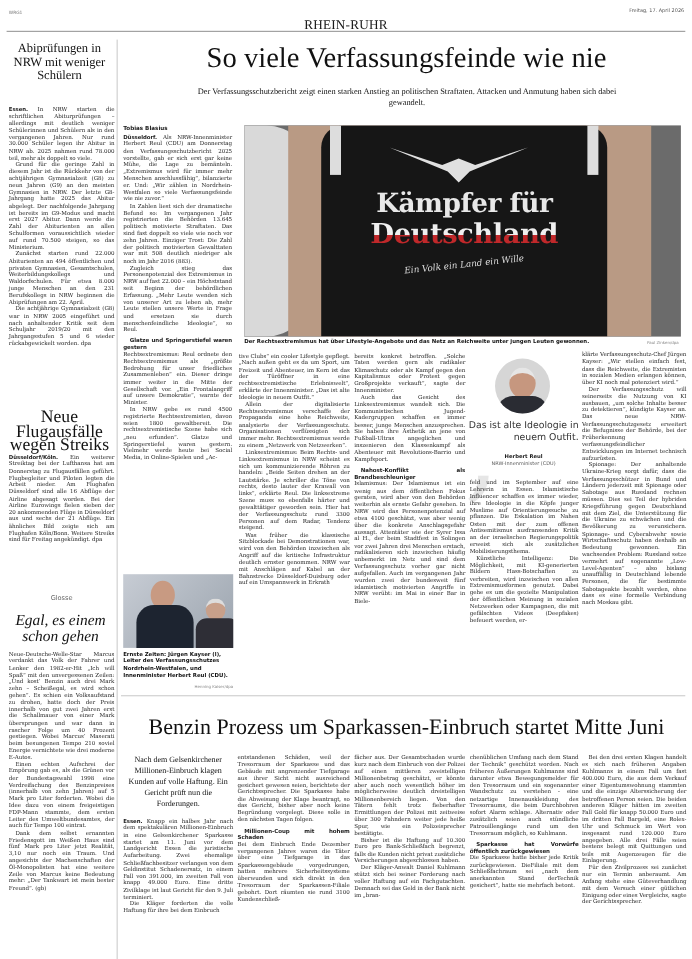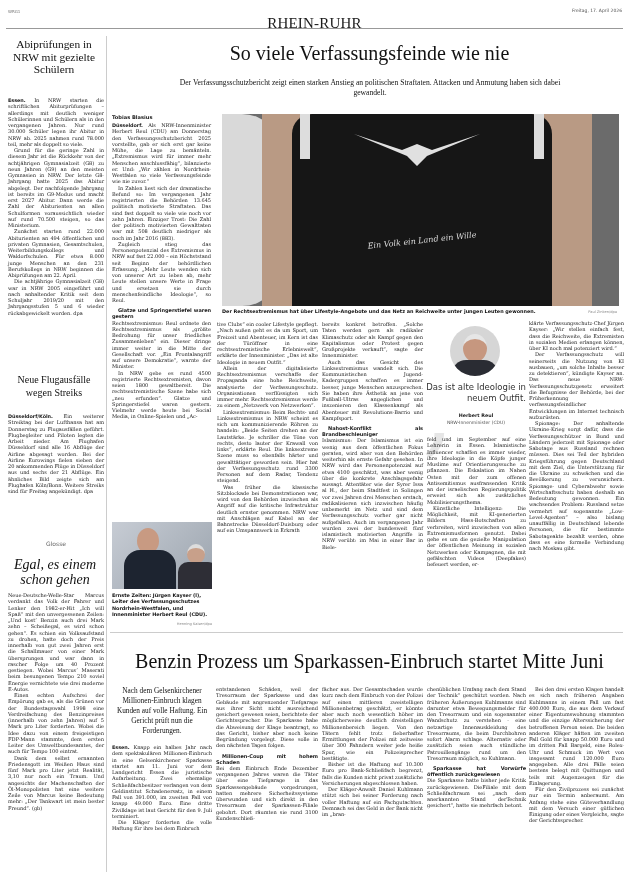--- a/index.html
+++ b/index.html
@@ -14,44 +14,44 @@
 .h2{font-family:"Liberation Serif",serif;text-align:center;color:#111}
 .meta{font-family:"DejaVu Sans",sans-serif;font-size:4px;color:#777}
 .cap{font-family:"DejaVu Sans",sans-serif;font-weight:bold;font-size:4.9px;line-height:6.3px;color:#111}
 .credit{font-family:"DejaVu Sans",sans-serif;font-size:3.6px;color:#888}
 </style>
 </head>
 <body>
 
 <div class="abs meta" style="left:8px;top:9px;">WRG1</div>
 <div class="abs meta" style="right:7px;top:8px;font-size:4.5px;color:#555">Freitag, 17. April 2026</div>
-<div class="abs" style="left:0;width:629px;top:15px;text-align:center;font-family:'Liberation Serif',serif;font-size:15px;letter-spacing:0.2px">RHEIN-RUHR</div>
+<div class="abs" style="left:0;width:629px;top:15px;text-align:center;font-family:'Liberation Serif',serif;font-size:12px;letter-spacing:0.2px">RHEIN-RUHR</div>
 <div class="abs" style="left:6px;right:6px;top:28px;height:1px;background:#999"></div>
 
-<div class="abs h2" style="left:8px;width:92px;top:38px;font-size:11.4px;line-height:12.6px">Abiprüfungen in NRW mit gezielte Schülern</div>
+<div class="abs h2" style="left:8px;width:92px;top:38px;font-size:11.4px;line-height:12.6px">Abiprüfungen in NRW mit weniger Schülern</div>
 <div class="abs col" style="left:8px;width:96px;top:97px">
   <p class="first"><span class="dl">Essen.</span> <span>In NRW starten die schriftlichen Abiturprüfungen – allerdings mit deutlich weniger Schülerinnen und Schülern als in den vergangenen Jahren. Nur rund 30.000 Schüler legen ihr Abitur in NRW ab. 2025 nahmen rund 78.000 teil, mehr als doppelt so viele.</span></p>
   <p>Grund für die geringe Zahl in diesem Jahr ist die Rückkehr von der achtjährigen Gymnasialzeit (G8) zu neun Jahren (G9) an den meisten Gymnasien in NRW. Der letzte G8-Jahrgang hatte 2025 das Abitur abgelegt. Der nachfolgende Jahrgang ist bereits im G9-Modus und macht erst 2027 Abitur. Dann werde die Zahl der Abiturienten an allen Schulformen voraussichtlich wieder auf rund 70.500 steigen, so das Ministerium.</p>
   <p>Zunächst starten rund 22.000 Abiturienten an 494 öffentlichen und privaten Gymnasien, Gesamtschulen, Weiterbildungskollegs und Waldorfschulen. Für etwa 8.000 junge Menschen an den 231 Berufskollegs in NRW beginnen die Abiprüfungen am 22. April.</p>
   <p>Die achtjährige Gymnasialzeit (G8) war in NRW 2005 eingeführt und nach anhaltender Kritik seit dem Schuljahr 2019/20 mit den Jahrgangsstufen 5 und 6 wieder rückabgewickelt worden. dpa</p>
 </div>
-<div class="abs h2" style="left:6px;width:96px;top:374px;font-size:10px;line-height:12.6px">Neue Flugausfälle wegen Streiks</div>
+<div class="abs h2" style="left:6px;width:96px;top:374px;font-size:16px;line-height:12.6px">Neue Flugausfälle wegen Streiks</div>
 <div class="abs col" style="left:8px;width:96px;top:413px">
   <p class="first"><span class="dl">Düsseldorf/Köln.</span> <span>Ein weiterer Streiktag bei der Lufthansa hat am Donnerstag zu Flugausfällen geführt. Flugbegleiter und Piloten legten die Arbeit nieder. Am Flughafen Düsseldorf sind alle 16 Abflüge der Airline abgesagt worden. Bei der Airline Eurowings fielen sieben der 20 ankommenden Flüge in Düsseldorf aus und sechs der 21 Abflüge. Ein ähnliches Bild zeigte sich am Flughafen Köln/Bonn. Weitere Streiks sind für Freitag angekündigt. dpa</span></p>
 </div>
 <div class="abs" style="left:8px;width:96px;top:540px;text-align:center;font-family:'DejaVu Sans',sans-serif;font-size:6px;color:#666">Glosse</div>
 <div class="abs h2" style="left:6px;width:98px;top:557px;font-size:14px;line-height:15px;font-style:italic">Egal, es einem schon gehen</div>
 <div class="abs col" style="left:8px;width:96px;top:592px">
   <p class="first">Neue-Deutsche-Welle-Star Marcus verdankt das Volk der Fahrer und Lenker den 1982-er-Hit „Ich will Spaß“ mit den unvergessenen Zeilen: „Und kost’ Benzin auch drei Mark zehn – Scheißegal, es wird schon gehen“. Es schien ein Volksaufstand zu drohen, hatte doch der Preis innerhalb von gut zwei Jahren erst die Schallmauer von einer Mark übersprungen und war dann in rascher Folge um 40 Prozent gestiegen. Wobei Marcus’ Maserati beim besungenen Tempo 210 soviel Energie vernichtete wie drei moderne E-Autos.</p>
   <p>Einen echten Aufschrei der Empörung gab es, als die Grünen vor der Bundestagswahl 1998 eine Verdreifachung des Benzinpreises (innerhalb von zehn Jahren) auf 5 Mark pro Liter forderten. Wobei die Idee dazu von einem freigeistigen FDP-Mann stammte, dem ersten Leiter des Umweltbundesamtes, der auch für Tempo 100 eintrat.</p>
   <p>Dank dem selbst ernannten Friedensgott im Weißen Haus sind fünf Mark pro Liter jetzt Realität, 3,10 nur noch ein Traum. Und angesichts der Machenschaften der Öl-Monopolisten hat eine weitere Zeile von Marcus keine Bedeutung mehr: „Der Tankwart ist mein bester Freund“. (gb)</p>
 </div>
 <div class="abs" style="left:106px;top:36px;width:1px;height:836px;background:#ccc"></div>
 
-<div class="abs h2" style="left:110px;width:519px;top:38px;font-size:20px;line-height:30px">So viele Verfassungsfeinde wie nie</div>
+<div class="abs h2" style="left:110px;width:519px;top:38px;font-size:26px;line-height:30px">So viele Verfassungsfeinde wie nie</div>
 <div class="abs h2" style="left:170px;width:400px;top:78px;font-size:7.6px;line-height:10px">Der Verfassungsschutzbericht zeigt einen starken Anstieg an politischen Straftaten. Attacken und Anmutung haben sich dabei gewandelt.</div>
 
 <div class="abs dl" style="left:112px;top:114px;font-size:5.1px">Tobias Blasius</div>
 <div class="abs col" style="left:112px;width:99px;top:122px">
   <p class="first"><span class="dl">Düsseldorf.</span> <span>Als NRW-Innenminister Herbert Reul (CDU) am Donnerstag den Verfassungsschutzbericht 2025 vorstellte, gab er sich erst gar keine Mühe, die Lage zu bemänteln. „Extremismus wird für immer mehr Menschen anschlussfähig“, bilanzierte er. Und: „Wir zählen in Nordrhein-Westfalen so viele Verfassungsfeinde wie nie zuvor.“</span></p>
   <p>In Zahlen liest sich der dramatische Befund so: Im vergangenen Jahr registrierten die Behörden 13.645 politisch motivierte Straftaten. Das sind fast doppelt so viele wie noch vor zehn Jahren. Einziger Trost: Die Zahl der politisch motivierten Gewalttaten war mit 508 deutlich niedriger als noch im Jahr 2016 (883).</p>
   <p>Zugleich stieg das Personenpotenzial des Extremismus in NRW auf fast 22.000 – ein Höchststand seit Beginn der behördlichen Erfassung. „Mehr Leute wenden sich von unserer Art zu leben ab, mehr Leute stellen unsere Werte in Frage und ersetzen sie durch menschenfeindliche Ideologie“, so Reul.</p>
   <p class="sub">Glatze und Springerstiefel waren gestern</p>
   <p class="first">Rechtsextremismus: Reul ordnete den Rechtsextremismus als „größte Bedrohung für unser friedliches Zusammenleben“ ein. Dieser dringe immer weiter in die Mitte der Gesellschaft vor. „Ein Frontalangriff auf unsere Demokratie“, warnte der Minister.</p>
   <p>In NRW gebe es rund 4500 registrierte Rechtsextremisten, davon seien 1800 gewaltbereit. Die rechtsextremistische Szene habe sich „neu erfunden“. Glatze und Springerstiefel waren gestern. Vielmehr werde heute bei Social Media, in Online-Spielen und „Ac-</p>
@@ -59,20 +59,22 @@
 
 <div class="abs" style="left:222px;top:114px;width:397px;height:192px;overflow:hidden;background:#6b6b6b">
   <div class="abs" style="left:0;top:0;width:60px;height:192px;background:#d9d9d9;border-radius:0 40px 40px 0"></div>
   <div class="abs" style="left:40px;top:0;width:330px;height:192px;background:#b99a84"></div>
   <div class="abs" style="left:70px;top:0;width:260px;height:192px;background:#161616;border-radius:20px 20px 0 0"></div>
   <div class="abs" style="left:78px;top:0;width:10px;height:45px;background:#ddd"></div>
   <div class="abs" style="left:312px;top:0;width:10px;height:45px;background:#ddd"></div>
   <svg class="abs" style="left:130px;top:16px" width="130" height="38" viewBox="0 0 130 38">
     <path d="M2 4 L55 26 L65 36 L75 26 L128 4 L80 20 L65 14 L50 20 Z" fill="#e0e0e0"></path>
   </svg>
+  <div class="abs" style="left:100px;top:56px;width:200px;text-align:center;font-family:'DejaVu Serif',serif;font-weight:bold;font-size:24px;color:#e8e8e8;letter-spacing:-0.5px">Kämpfer für</div>
+  <div class="abs" style="left:100px;top:84px;width:200px;text-align:center;font-family:'DejaVu Serif',serif;font-weight:bold;font-size:25px;letter-spacing:-0.5px;background:linear-gradient(#f0f0f0 0,#f0f0f0 55%,#c0282a 55%);-webkit-background-clip:text;background-clip:text;color:transparent">Deutschland</div>
   <div class="abs" style="left:110px;top:122px;width:180px;text-align:center;font-family:'DejaVu Serif',serif;font-style:italic;font-size:8px;color:#ddd;transform:rotate(-6deg)">Ein Volk ein Land ein Wille</div>
 </div>
 <div class="abs cap" style="left:222px;top:308px;width:340px">Der Rechtsextremismus hat über Lifestyle-Angebote und das Netz an Reichweite unter jungen Leuten gewonnen.</div>
 <div class="abs credit" style="right:12px;top:310px">Paul Zinken/dpa</div>
 
 <div class="abs" style="left:112px;top:522px;width:100px;height:67px;overflow:hidden;background:linear-gradient(135deg,#c7ccd4,#9aa3ad)">
   <div class="abs" style="left:25px;top:6px;width:22px;height:26px;background:#c89a82;border-radius:50%"></div>
   <div class="abs" style="left:12px;top:28px;width:52px;height:45px;background:#1d2430;border-radius:16px 16px 0 0"></div>
   <div class="abs" style="left:75px;top:22px;width:18px;height:20px;background:#c8a08a;border-radius:50%;border-top:4px solid #ddd"></div>
   <div class="abs" style="left:66px;top:40px;width:40px;height:30px;background:#2e2e36;border-radius:10px 10px 0 0"></div>

